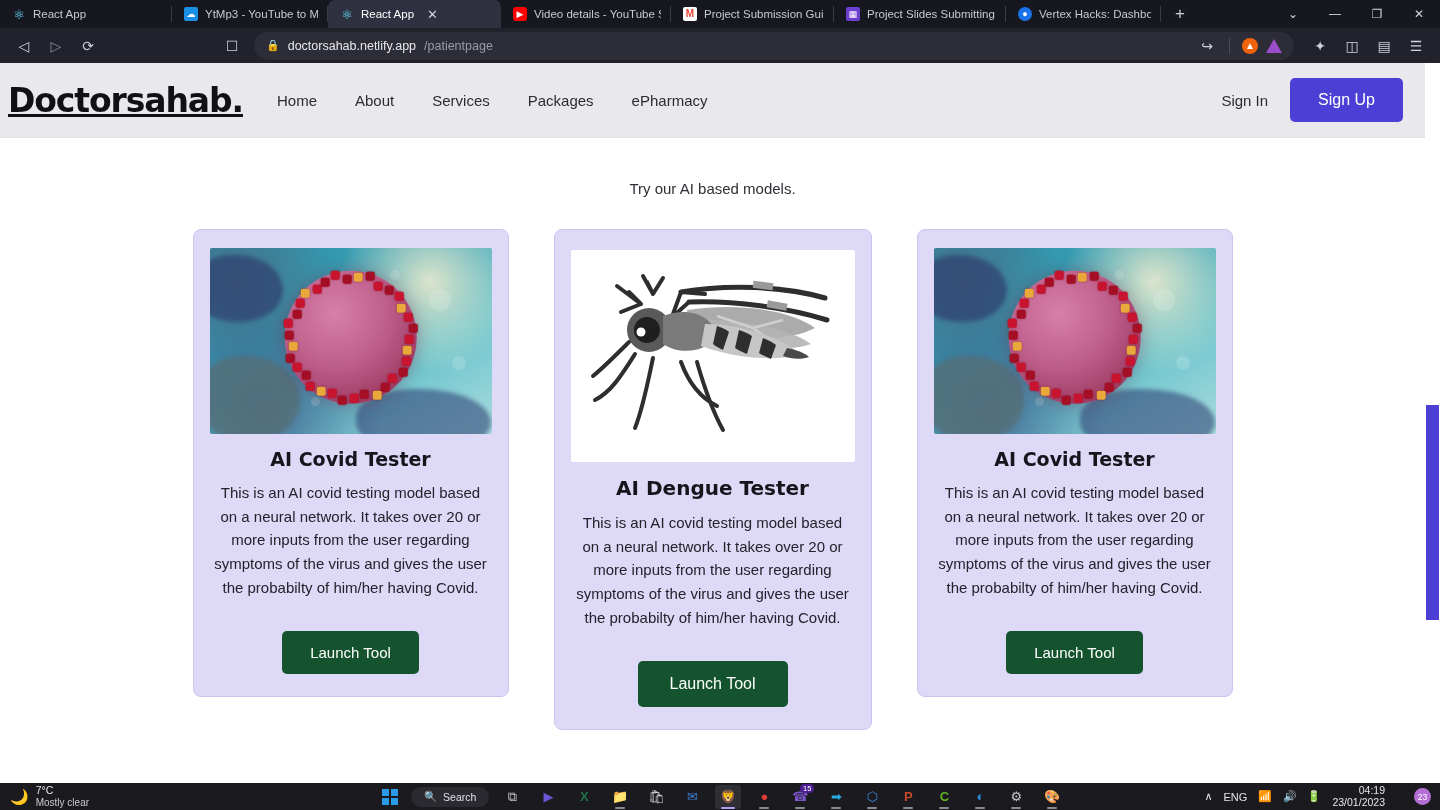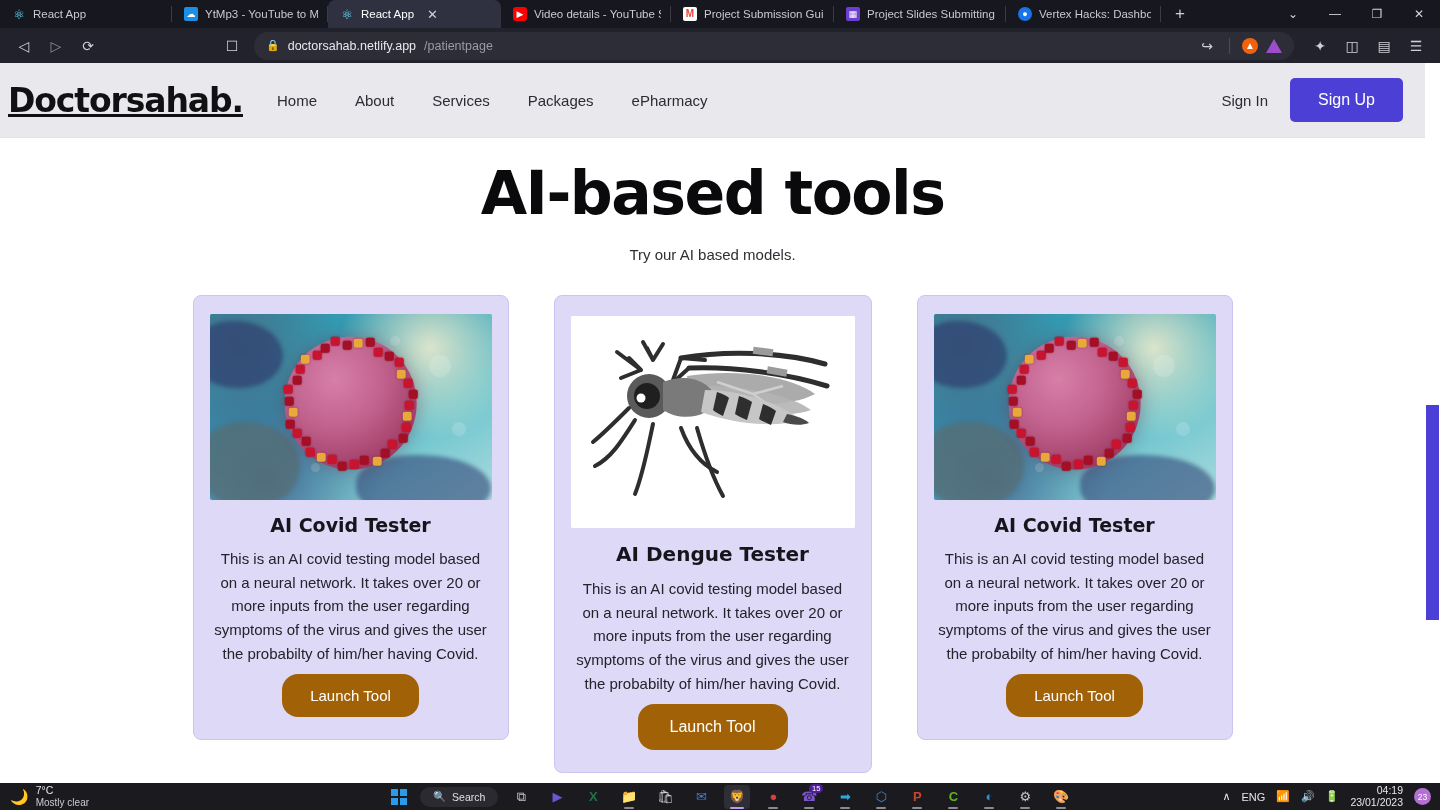--- a/index.html
+++ b/index.html
@@ -178,25 +178,25 @@
   }
   .card.featured .card-title { font-size: 20px; }
   .card-desc {
     font-size: 15px;
     line-height: 1.58;
     color: #23232b;
     margin-top: 11px;
     padding: 0 2px;
   }
   .launch {
-    margin-top: 9px;
-    background: #a16207;
+    margin-top: 32px;
+    background: #14532d;
     color: #fff;
     border: none;
-    border-radius: 16px;
+    border-radius: 5px;
     font-size: 15px;
     padding: 13px 28px;
     cursor: pointer;
   }
   .card.featured .launch { font-size: 16px; padding: 14px 32px; }
 
   
   .covid {
     position:absolute; inset:0;
     background:
@@ -268,21 +268,21 @@
   .badge {
     position:absolute; top:-1px; right:-1px;
     background:#4c1d95; color:#fff; font-size:7.5px;
     border-radius:7px; padding:1px 3px; line-height:1; min-width:12px; text-align:center;
   }
   .tb-right { display:flex; align-items:center; gap:11px; padding-right:9px; }
   .clock { text-align:right; line-height:1.12; font-size:10.5px; }
   .notif-badge {
     width:17px; height:17px; border-radius:50%;
     background:#b36fd4; color:#fff; font-size:8.5px;
-    display:flex; align-items:center; justify-content:center;
+    display:flex; align-items:center; justify-content:center;margin-left:18px;
   }
 </style>
 </head>
 <body>
 
 <div class="browser">
 
   <div class="tabstrip">
 
     <div class="tab" style="width:172px;">
@@ -363,21 +363,20 @@
         <a href="#">Packages</a>
         <a href="#">ePharmacy</a>
       </nav>
       <div class="header-right">
         <span class="signin">Sign In</span>
         <button class="signup">Sign Up</button>
       </div>
     </div>
 
     <div class="page-body">
-      <h1 class="page-title">AI-based tools</h1>
       <p class="page-sub">Try our AI based models.</p>
 
       <div class="cards">
 
         <div class="card">
           <div class="card-media">
             <div class="covid">
               <div class="blob b1"></div>
                 <div class="blob b2"></div>
                 <div class="blob b3"></div>

